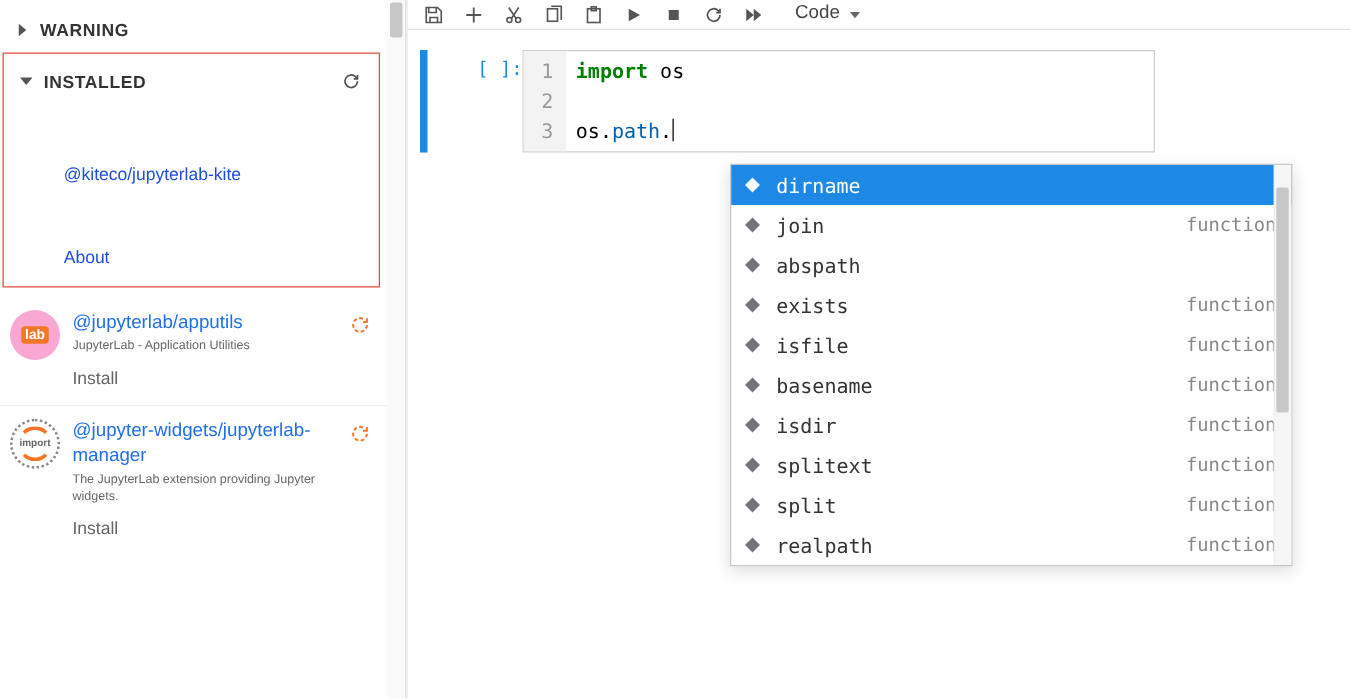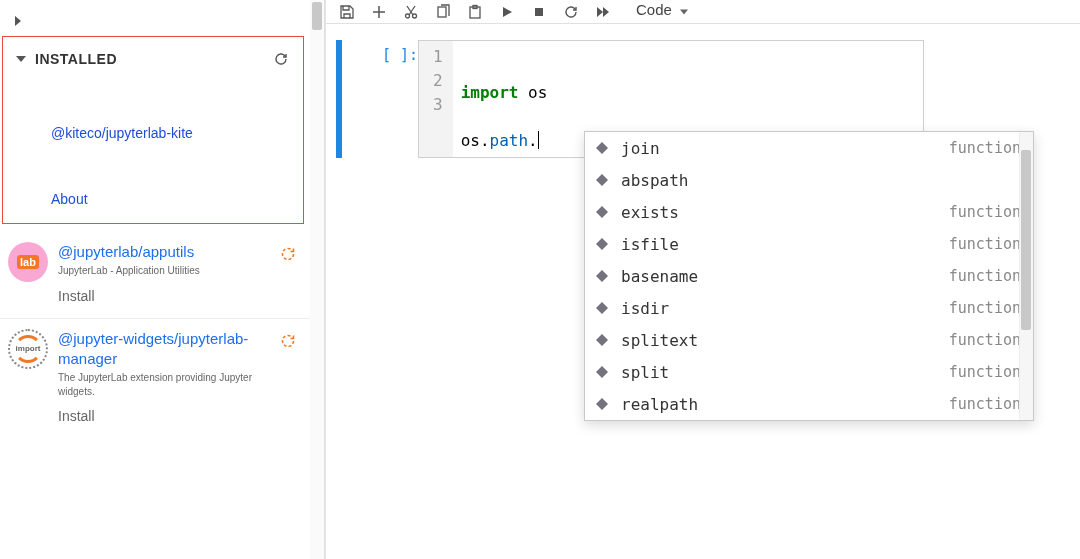--- a/index.html
+++ b/index.html
@@ -199,21 +199,20 @@
     color: #999;
     text-align: right;
     padding: 4px 10px 4px 14px;
     user-select: none;
   }
   .code {
     padding: 4px 10px 4px 8px;
     white-space: pre;
     min-width: 470px;
     color: #000;
-    margin-top: 36px;
   }
   .kw { color: #008000; font-weight: bold; }
   .mod { color: #0060b0; }
   .cursor {
     display:inline-block;width:1px;height:18px;background:#000;
     vertical-align: -3px;
   }
 
   
   .ac {
@@ -261,20 +260,21 @@
 
   <div class="sidebar">
     <div class="sidebar-inner">
 
       <div class="section-header">
         <span class="caret">
           <svg width="10" height="10" viewBox="0 0 10 10">
               <path d="M2 0 L8 5 L2 10 Z" fill="#555"></path>
             </svg>
         </span>
+        <span class="label">WARNING</span>
       </div>
 
       <div class="highlight-box">
         <div class="section-header">
           <span class="caret">
             <svg width="10" height="10" viewBox="0 0 10 10">
                 <path d="M0 2 L10 2 L5 8 Z" fill="#555"></path>
               </svg>
           </span>
           <span class="label">INSTALLED</span>
@@ -405,20 +405,29 @@
 <span>os.</span><span class="mod">path</span><span>.</span><span class="cursor"></span></div>
         </div>
       </div>
     </div>
 
   </div>
 </div>
 
 <div class="ac">
   <div id="ac-rows">
+      <div class="ac-row sel">
+        <span class="ac-icon">
+          <svg width="14" height="14" viewBox="0 0 14 14">
+            <path d="M7 1 L13 7 L7 13 L1 7 Z" fill="#fff" opacity="0.95"></path>
+          </svg>
+        </span>
+        <span class="ac-name">dirname</span>
+        <span class="ac-type"></span>
+      </div>
       <div class="ac-row">
         <span class="ac-icon">
           <svg width="14" height="14" viewBox="0 0 14 14">
             <path d="M7 1 L13 7 L7 13 L1 7 Z" fill="#5a5a6a" opacity="0.85"></path>
           </svg>
         </span>
         <span class="ac-name">join</span>
         <span class="ac-type">function</span>
       </div>
       <div class="ac-row">

